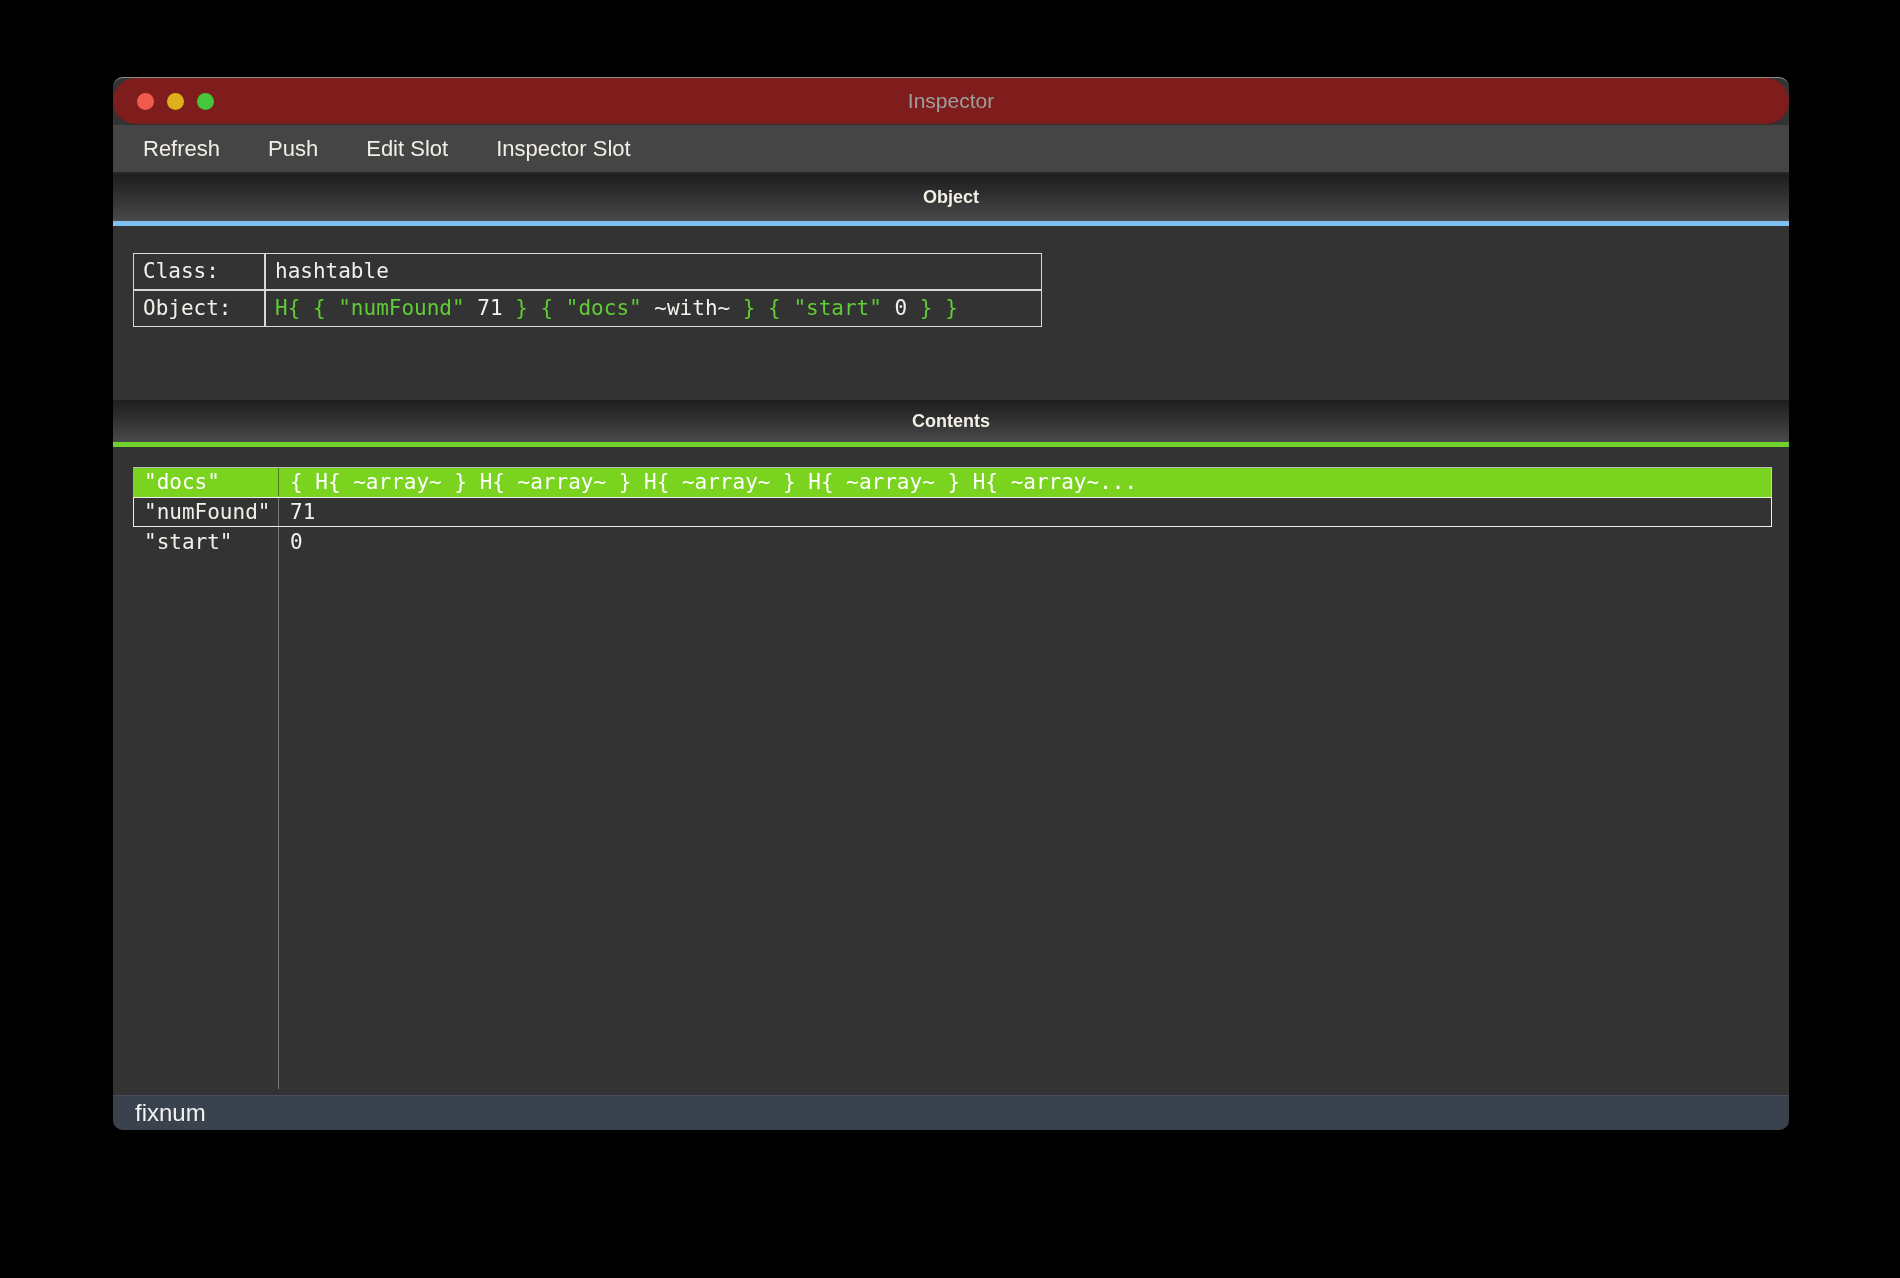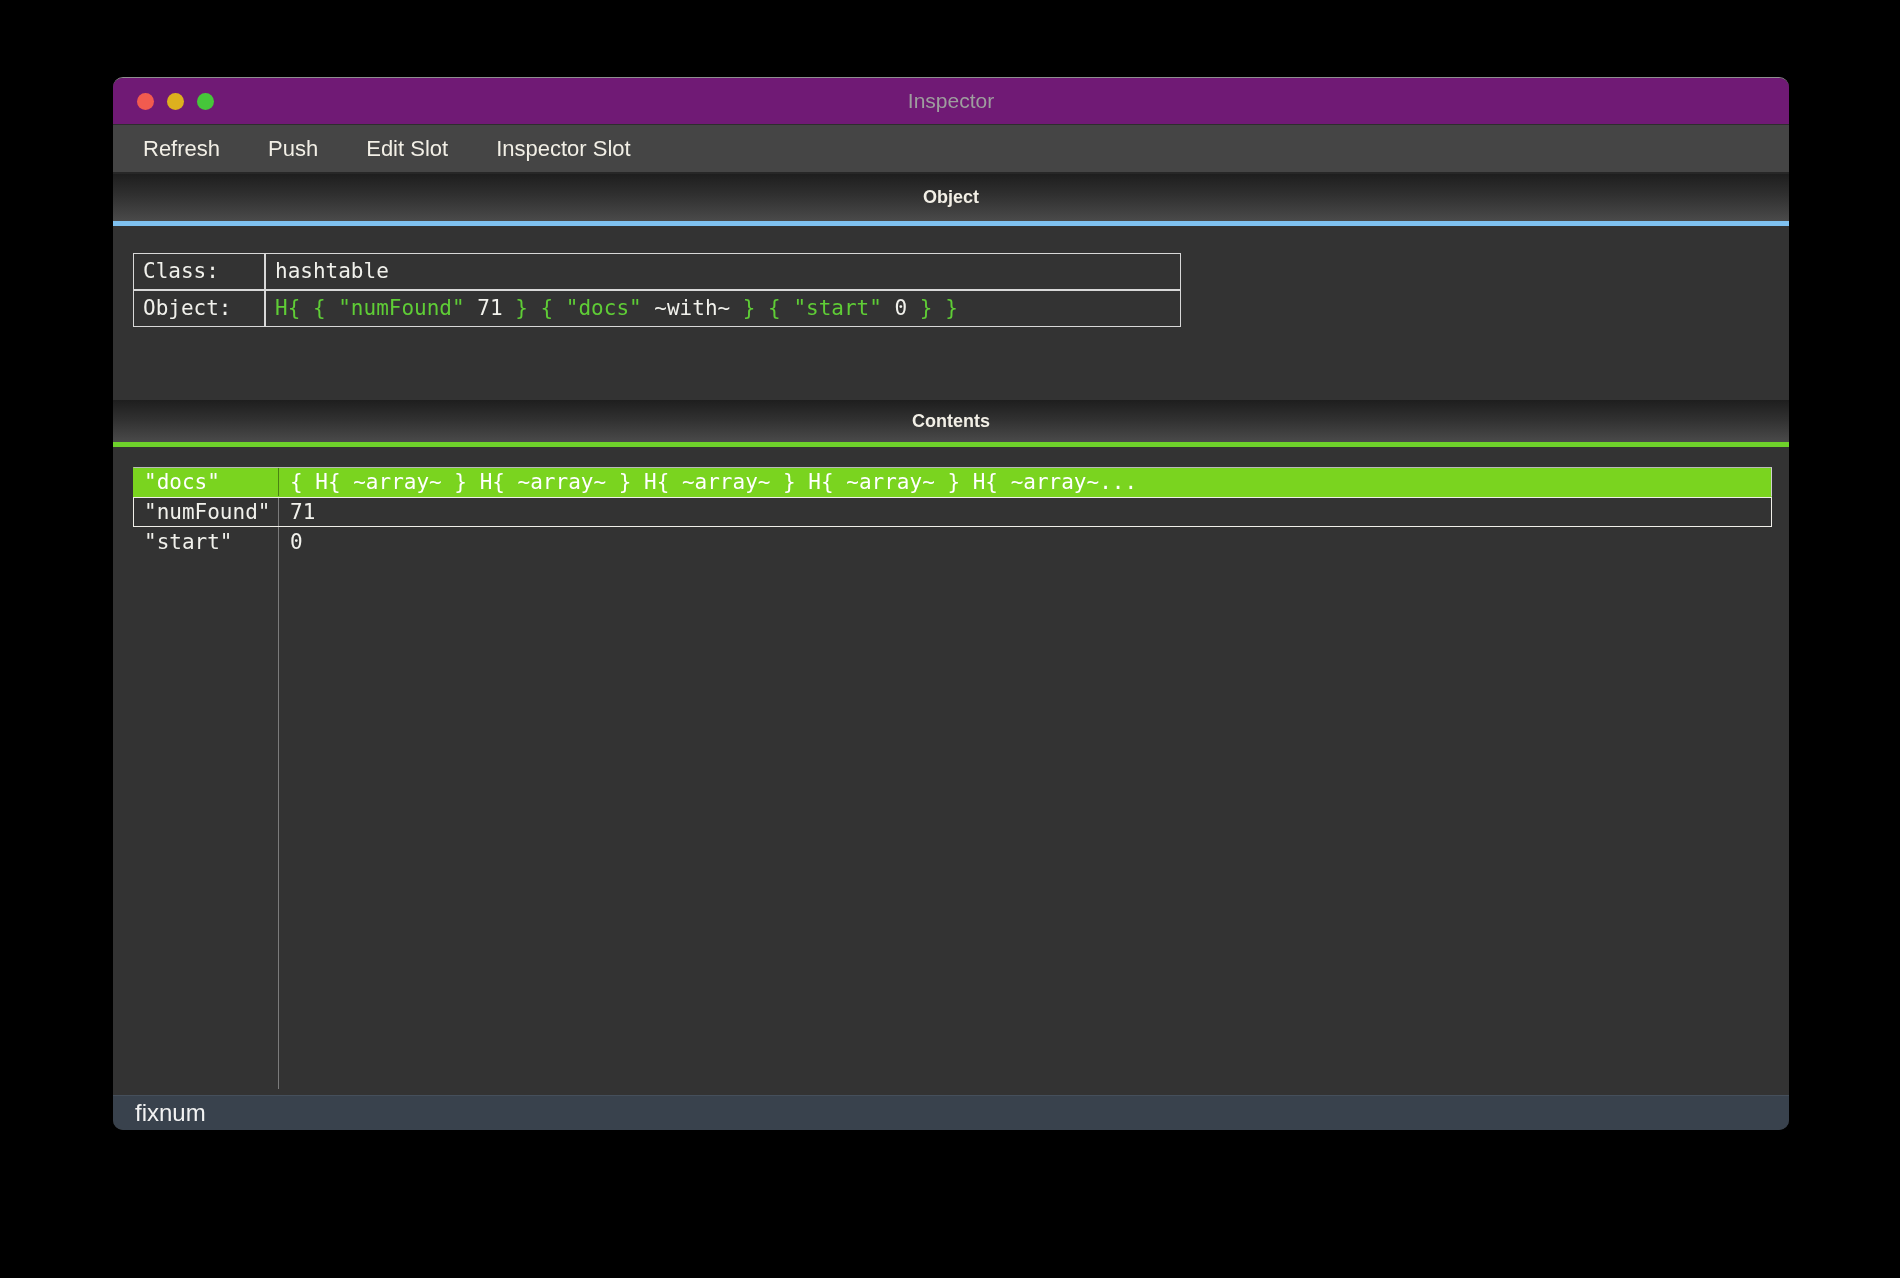--- a/index.html
+++ b/index.html
@@ -5,40 +5,40 @@
   html,body{margin:0;padding:0;background:#000;width:1900px;height:1278px;overflow:hidden;}
   .stage{position:relative;width:1900px;height:1278px;background:#000;font-family:"Liberation Sans",sans-serif;}
   .window{
     position:absolute;left:113px;top:77px;width:1676px;height:1053px;
     background:#333333;border-radius:10px;overflow:hidden;
     display:flex;flex-direction:column;
     border-top:1px solid #8f8f8f;box-shadow:0 18px 50px rgba(0,0,0,.8);
     box-sizing:border-box;
   }
   
-  .titlebar{position:relative;height:46px;flex:0 0 auto;background:#701a75;border-bottom:1px solid #2e2e2e;display:flex;align-items:center;}
+  .titlebar{position:relative;height:46px;flex:0 0 auto;background:#7f1d1d;border-bottom:1px solid #2e2e2e;display:flex;align-items:center;border-radius:23px;}
   .lights{display:flex;gap:13px;margin-left:24px;}
   .light{width:17px;height:17px;border-radius:50%;display:inline-block;}
   .light.red{background:#f15b4f;}
   .light.yellow{background:#ddb01e;}
   .light.green{background:#46c63a;}
   .title{position:absolute;left:0;right:0;text-align:center;color:#9e9e9e;font-size:21px;}
   
   .toolbar{height:49px;flex:0 0 auto;background:#454545;border-bottom:2px solid #272727;display:flex;align-items:center;padding-left:30px;box-sizing:border-box;}
   .tb{color:#f2efe6;font-weight:normal;font-size:22px;margin-right:48px;cursor:default;}
   
   .band{height:47px;flex:0 0 auto;background:linear-gradient(180deg,#1e1e1e 0%,#303030 45%,#4a4a4a 100%);display:flex;align-items:center;justify-content:center;}
   .band.short{height:42px;}
   .band span{color:#f2efe6;font-weight:bold;font-size:18px;}
   .bar{height:5px;flex:0 0 auto;}
   .bar.blue{background:#7fc1f0;}
   .bar.green{background:#6fd22b;}
   
   .object-area{height:174px;flex:0 0 auto;background:#333333;padding:27px 0 0 20px;box-sizing:border-box;}
-  table.obj-table{border-collapse:separate;border-spacing:0;table-layout:fixed;width:1048px;}
+  table.obj-table{border-collapse:separate;border-spacing:0;table-layout:fixed;width:909px;}
   table.obj-table td{
     border:1px solid #d8d8d8;padding:4px 9px;height:27px;line-height:27px;
     font-family:"DejaVu Sans Mono",monospace;font-size:21px;color:#f1f1ec;
     white-space:nowrap;overflow:hidden;box-sizing:content-box;
   }
   td.lbl{width:112px;}
   .g{color:#5fcd36;}
   .w{color:#f1f1ec;}
   
   .contents-panel{position:relative;flex:1 1 auto;background:#333333;padding:20px 0 0 20px;box-sizing:border-box;}

